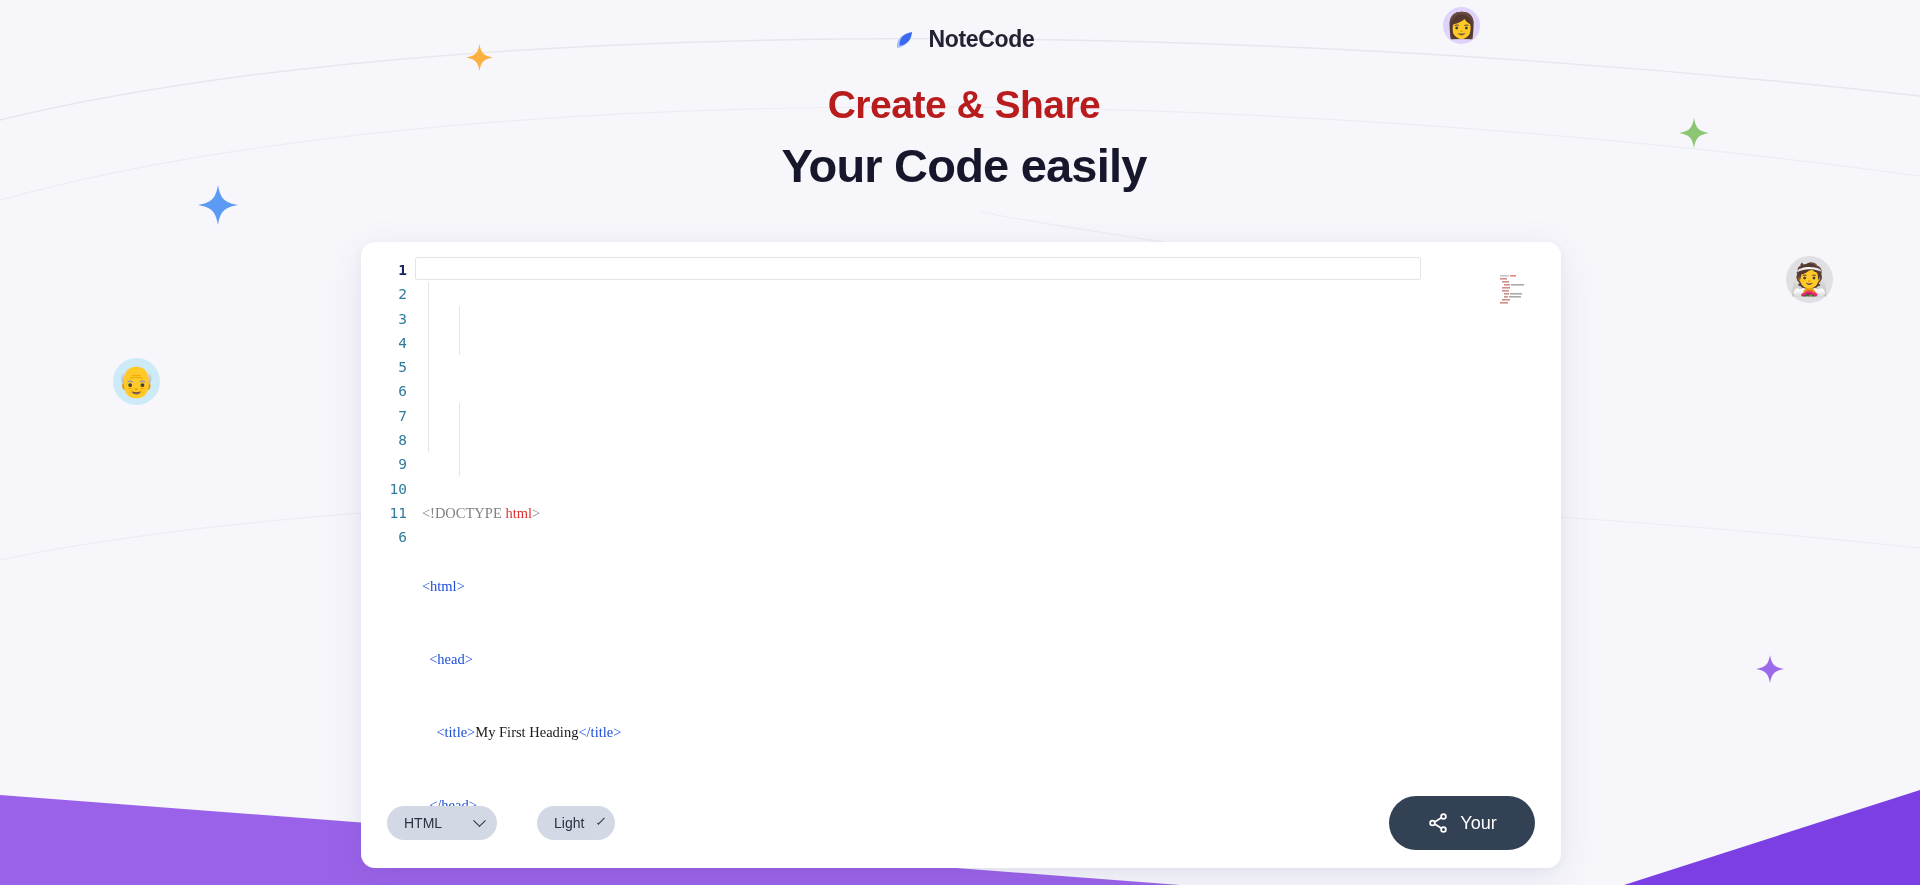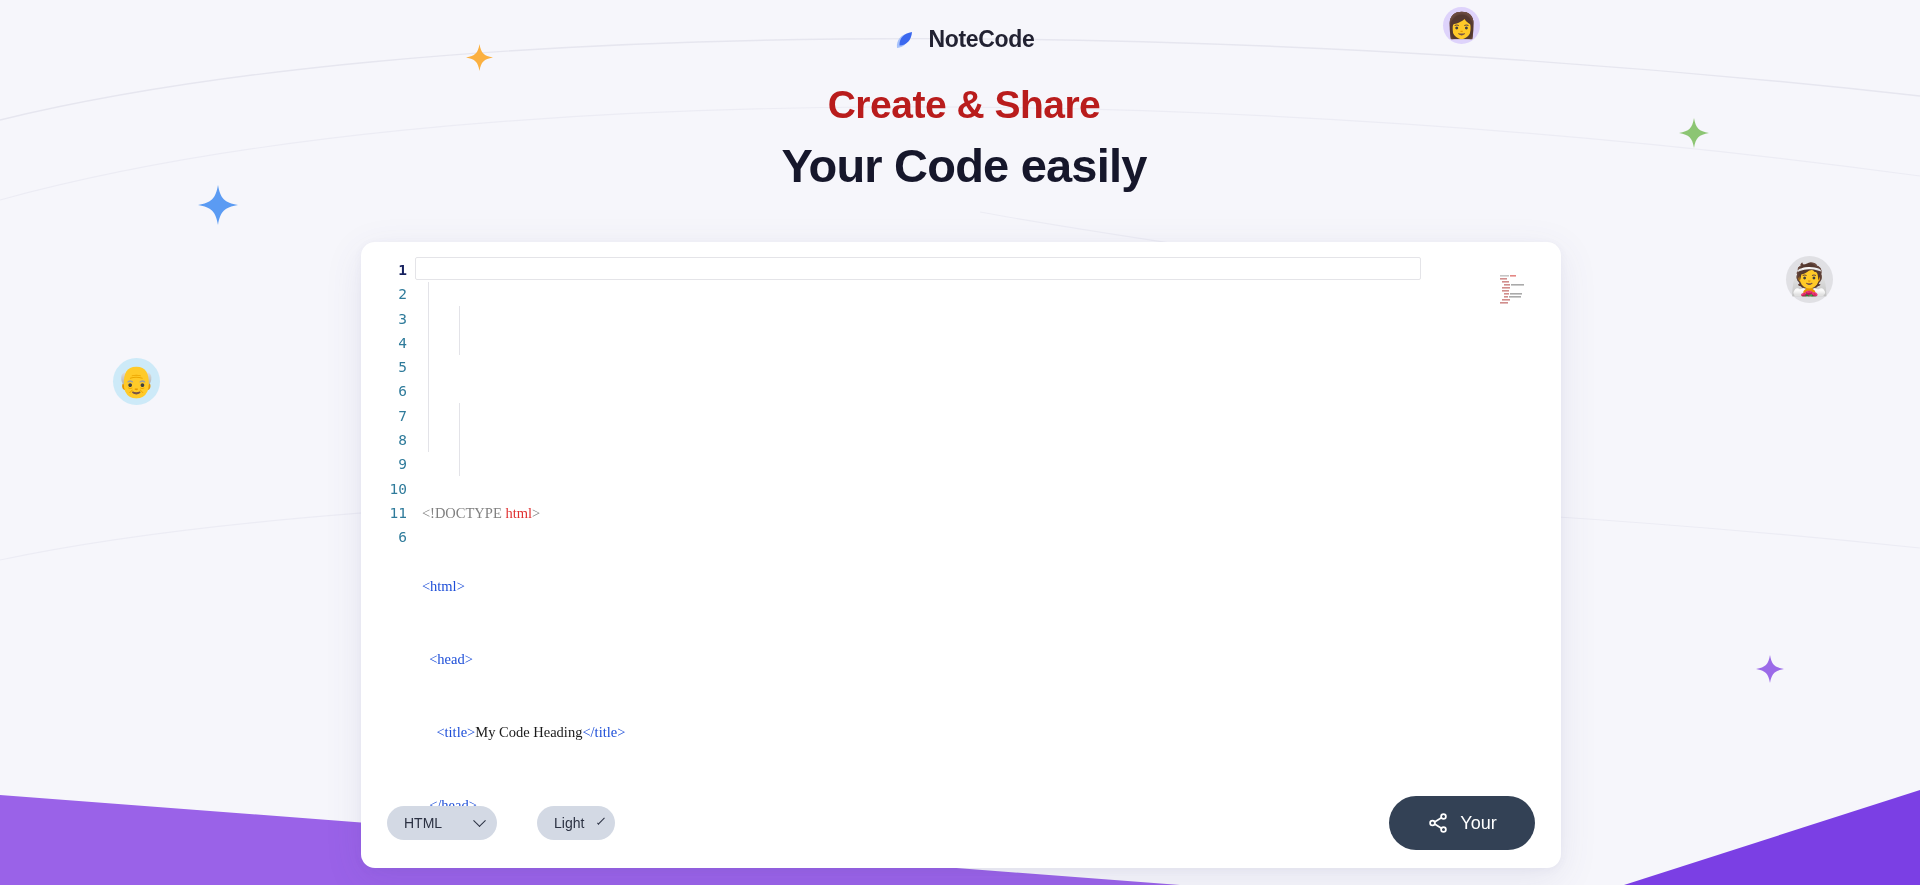--- a/index.html
+++ b/index.html
@@ -287,21 +287,21 @@
     <div id="code-lines">
       <div id="active-line-box"></div>
       <div class="guide" style="left:17px;  top:26px;  height:170px;"></div>
       <div class="guide" style="left:48px;  top:50px;  height:49px;"></div>
       <div class="guide" style="left:48px;  top:147px; height:73px;"></div>
 
       <span class="cl"></span>
       <span class="cl">   <span class="t-com">&lt;!DOCTYPE</span> <span class="t-red">html</span><span class="t-com">&gt;</span></span>
       <span class="cl">   <span class="t-tag2">&lt;html&gt;</span></span>
       <span class="cl">     <span class="t-tag2">&lt;head&gt;</span></span>
-      <span class="cl">       <span class="t-tag2">&lt;title&gt;</span><span class="t-txt">My Code Heading</span><span class="t-tag2">&lt;/title&gt;</span></span>
+      <span class="cl">       <span class="t-tag2">&lt;title&gt;</span><span class="t-txt">My First Heading</span><span class="t-tag2">&lt;/title&gt;</span></span>
       <span class="cl">     <span class="t-tag2">&lt;/head&gt;</span></span>
       <span class="cl">     </span>
       
       
       
       
       
     </div>
 
     <svg id="minimap" viewBox="0 0 40 30">

